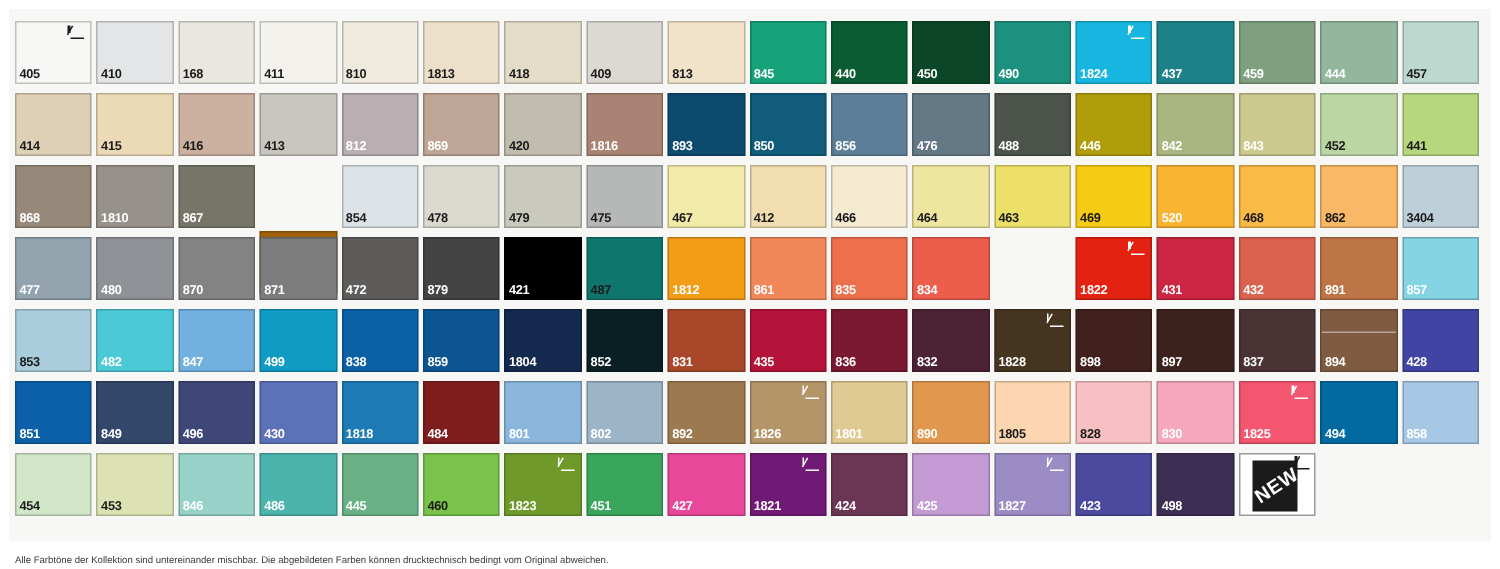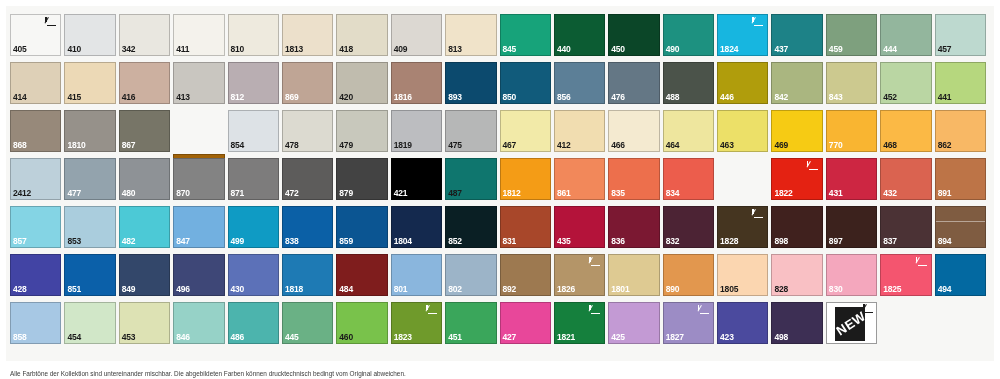--- a/index.html
+++ b/index.html
@@ -185,21 +185,21 @@
           <span class="code dark">405</span>
         </div>
       </div>
       <div class="cell">
         <div class="swatch" style="background: rgb(227, 229, 230);">
           <span class="code dark">410</span>
         </div>
       </div>
       <div class="cell">
         <div class="swatch" style="background: rgb(233, 231, 224);">
-          <span class="code dark">342</span>
+          <span class="code dark">168</span>
         </div>
       </div>
       <div class="cell">
         <div class="swatch" style="background: rgb(244, 242, 236);">
           <span class="code dark">411</span>
         </div>
       </div>
       <div class="cell">
         <div class="swatch" style="background: rgb(238, 234, 222);">
           <span class="code dark">810</span>
@@ -394,25 +394,20 @@
         <div class="swatch" style="background: rgb(220, 218, 208);">
           <span class="code dark">478</span>
         </div>
       </div>
       <div class="cell">
         <div class="swatch" style="background: rgb(200, 200, 188);">
           <span class="code dark">479</span>
         </div>
       </div>
       <div class="cell">
-        <div class="swatch" style="background: rgb(188, 189, 192);">
-          <span class="code dark">1819</span>
-        </div>
-      </div>
-      <div class="cell">
         <div class="swatch" style="background: rgb(182, 183, 183);">
           <span class="code dark">475</span>
         </div>
       </div>
       <div class="cell">
         <div class="swatch" style="background: rgb(242, 234, 168);">
           <span class="code dark">467</span>
         </div>
       </div>
       <div class="cell">
@@ -435,36 +430,36 @@
           <span class="code dark">463</span>
         </div>
       </div>
       <div class="cell">
         <div class="swatch" style="background: rgb(246, 203, 20);">
           <span class="code dark">469</span>
         </div>
       </div>
       <div class="cell">
         <div class="swatch" style="background: rgb(249, 181, 49);">
-          <span class="code light">770</span>
+          <span class="code light">520</span>
         </div>
       </div>
       <div class="cell">
         <div class="swatch" style="background: rgb(251, 185, 69);">
           <span class="code dark">468</span>
         </div>
       </div>
       <div class="cell">
         <div class="swatch" style="background: rgb(248, 184, 101);">
           <span class="code dark">862</span>
         </div>
       </div>
       <div class="cell">
         <div class="swatch" style="background: rgb(189, 208, 218);">
-          <span class="code dark">2412</span>
+          <span class="code dark">3404</span>
         </div>
       </div>
       <div class="cell">
         <div class="swatch" style="background: rgb(147, 163, 173);">
           <span class="code light">477</span>
         </div>
       </div>
       <div class="cell">
         <div class="swatch" style="background: rgb(142, 146, 150);">
           <span class="code light">480</span>
@@ -795,27 +790,32 @@
         <div class="swatch" style="background: rgb(58, 166, 91);">
           <span class="code light">451</span>
         </div>
       </div>
       <div class="cell">
         <div class="swatch" style="background: rgb(232, 71, 154);">
           <span class="code light">427</span>
         </div>
       </div>
       <div class="cell">
-        <div class="swatch" style="background: #15803d; padding-left: 46px;">
+        <div class="swatch" style="background: #701a75; padding-left: 46px;">
           <div class="newmark" style="color: rgb(255, 255, 255);">
             <i class="s1"></i>
             <i class="s2"></i>
             <i class="s3"></i>
           </div>
           <span class="code light">1821</span>
+        </div>
+      </div>
+      <div class="cell">
+        <div class="swatch" style="background: rgb(108, 53, 83);">
+          <span class="code light">424</span>
         </div>
       </div>
       <div class="cell">
         <div class="swatch" style="background: rgb(195, 154, 212);">
           <span class="code light">425</span>
         </div>
       </div>
       <div class="cell">
         <div class="swatch" style="background: rgb(156, 140, 197);">
           <div class="newmark" style="color: rgb(255, 255, 255);">

